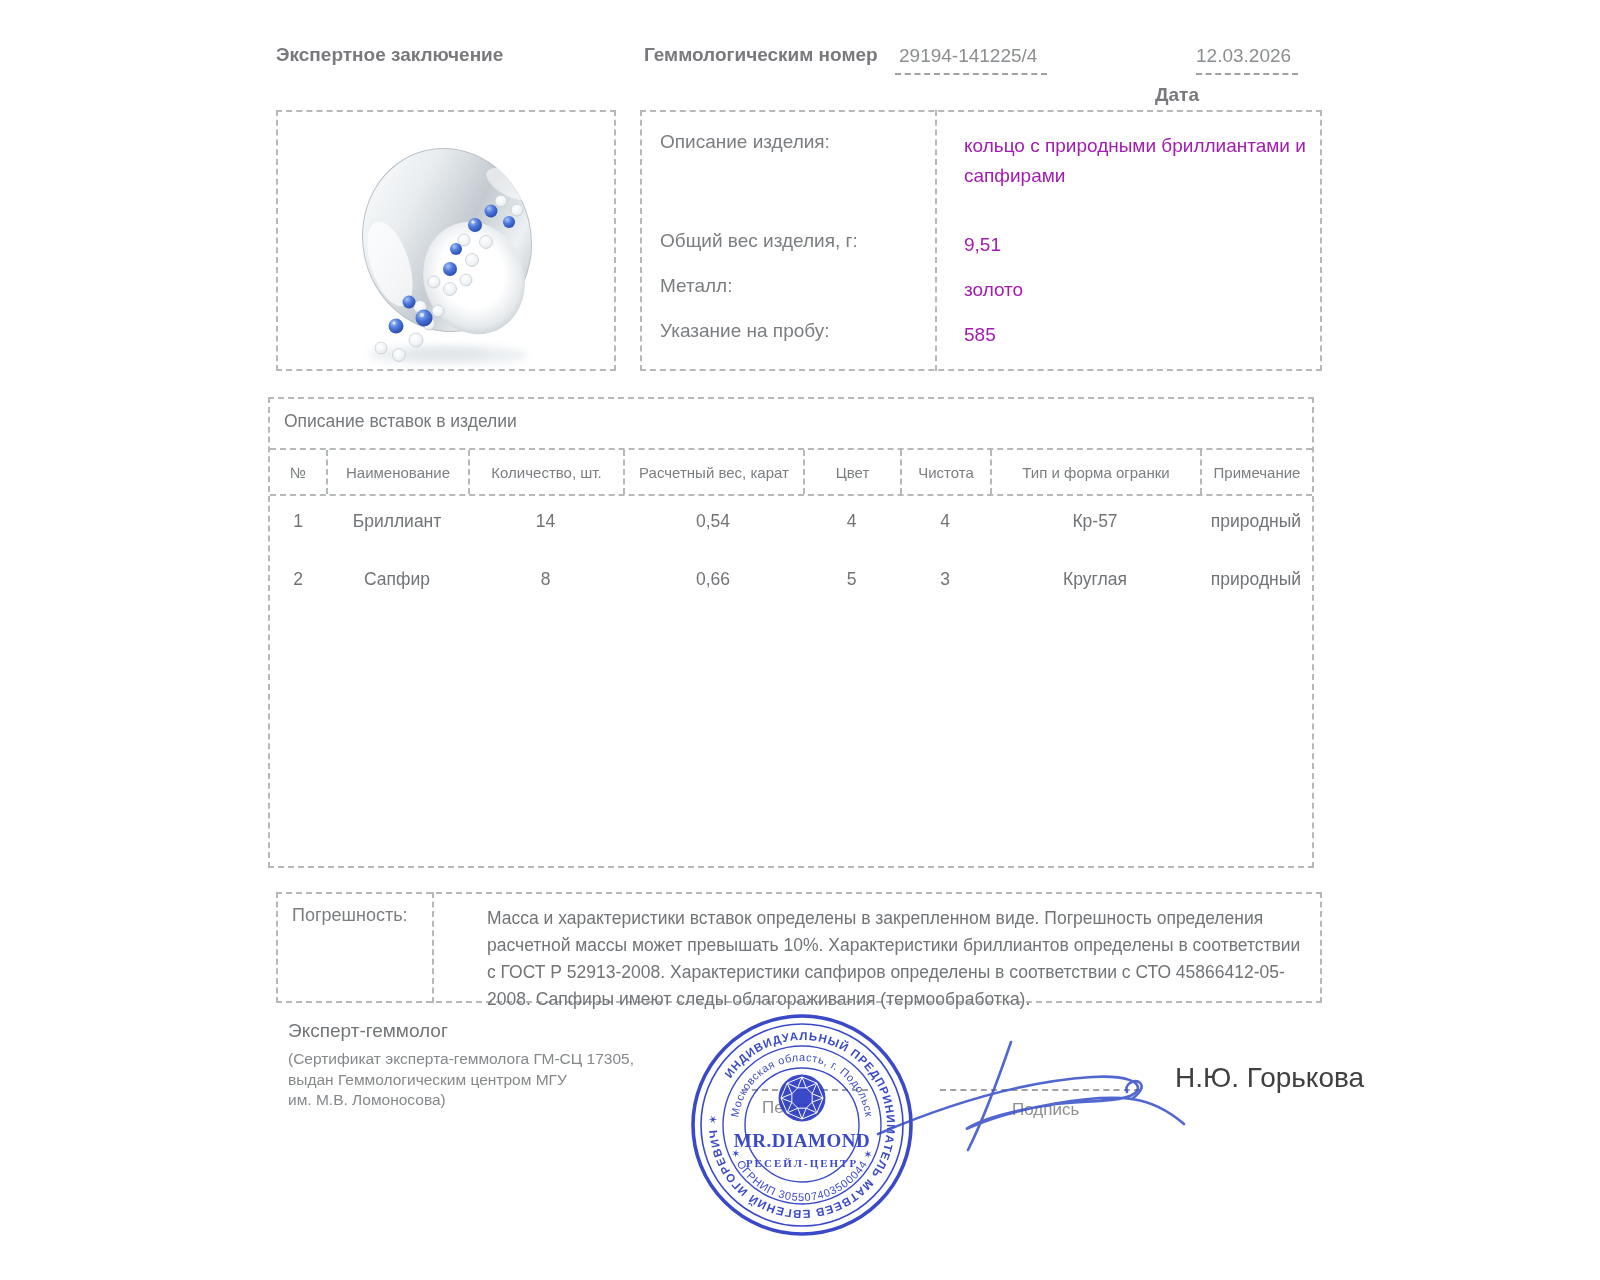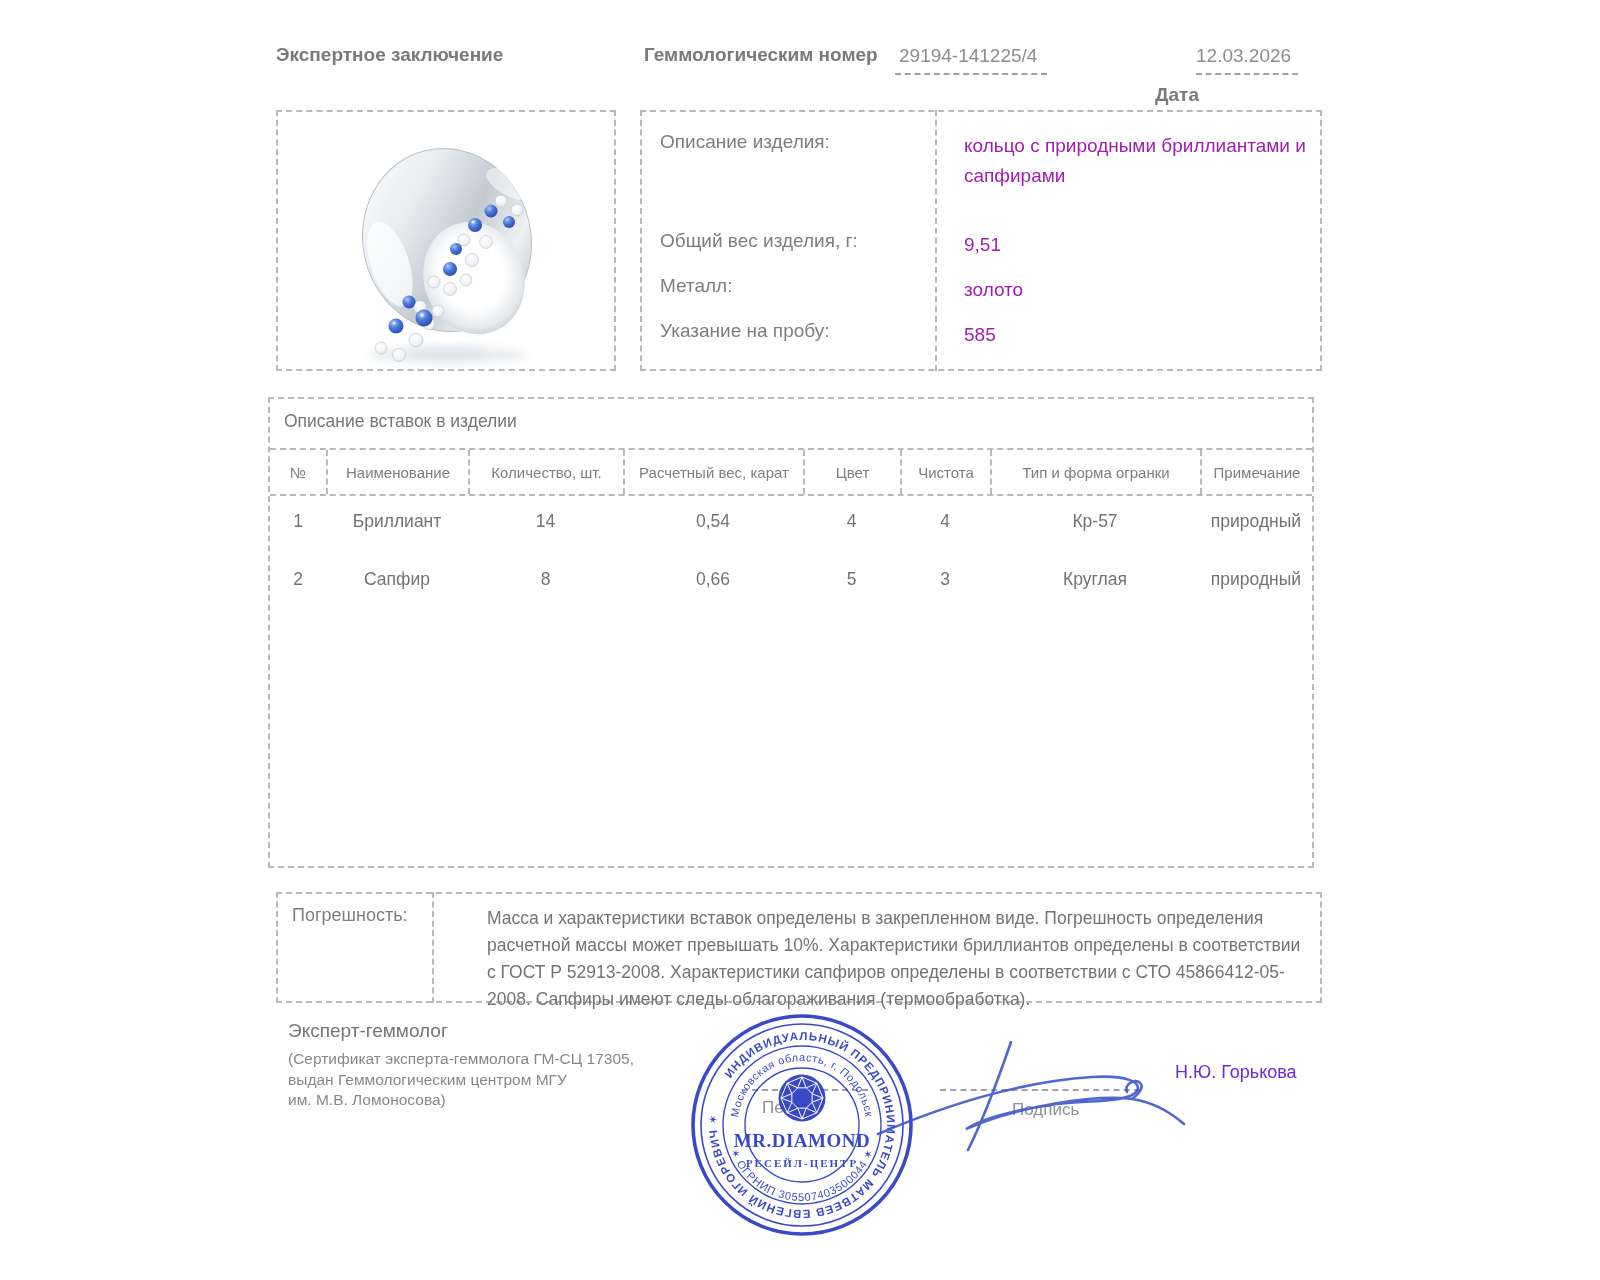--- a/index.html
+++ b/index.html
@@ -31,21 +31,21 @@
   .td{display:flex;align-items:center;justify-content:center;font-size:17.5px;color:#717477;}
 
   
   .c-label{position:absolute;left:14px;top:11px;font-size:18px;color:#7b7e81;}
   .c-text{position:absolute;left:164px;top:11px;right:16px;font-size:17.5px;line-height:27px;color:#717477;margin-left:45px;}
 
   
   .role{position:absolute;left:288px;top:1020px;font-size:19px;color:#737679;}
   .cert{position:absolute;left:288px;top:1049px;font-size:15.5px;line-height:20.5px;color:#85888a;}
   .seal-label{position:absolute;font-size:17px;color:#8d9092;}
-  .expert-name{position:absolute;left:1175px;top:1062px;font-size:18px;color:#6d28d9;}
+  .expert-name{position:absolute;left:1175px;top:1062px;font-size:28px;color:#404040;}
   .stamp-wrap{position:absolute;left:682px;top:1005px;width:240px;height:240px;z-index:3;}
   .sig-wrap{position:absolute;left:872px;top:1032px;width:340px;height:130px;z-index:4;}
 </style>
 </head>
 <body>
 
 <div class="page">
 
   <div class="abs b-label" style="left:276px;top:44px;">Экспертное заключение</div>
   <div class="abs b-label" style="left:644px;top:44px;">Геммологическим номер</div>

